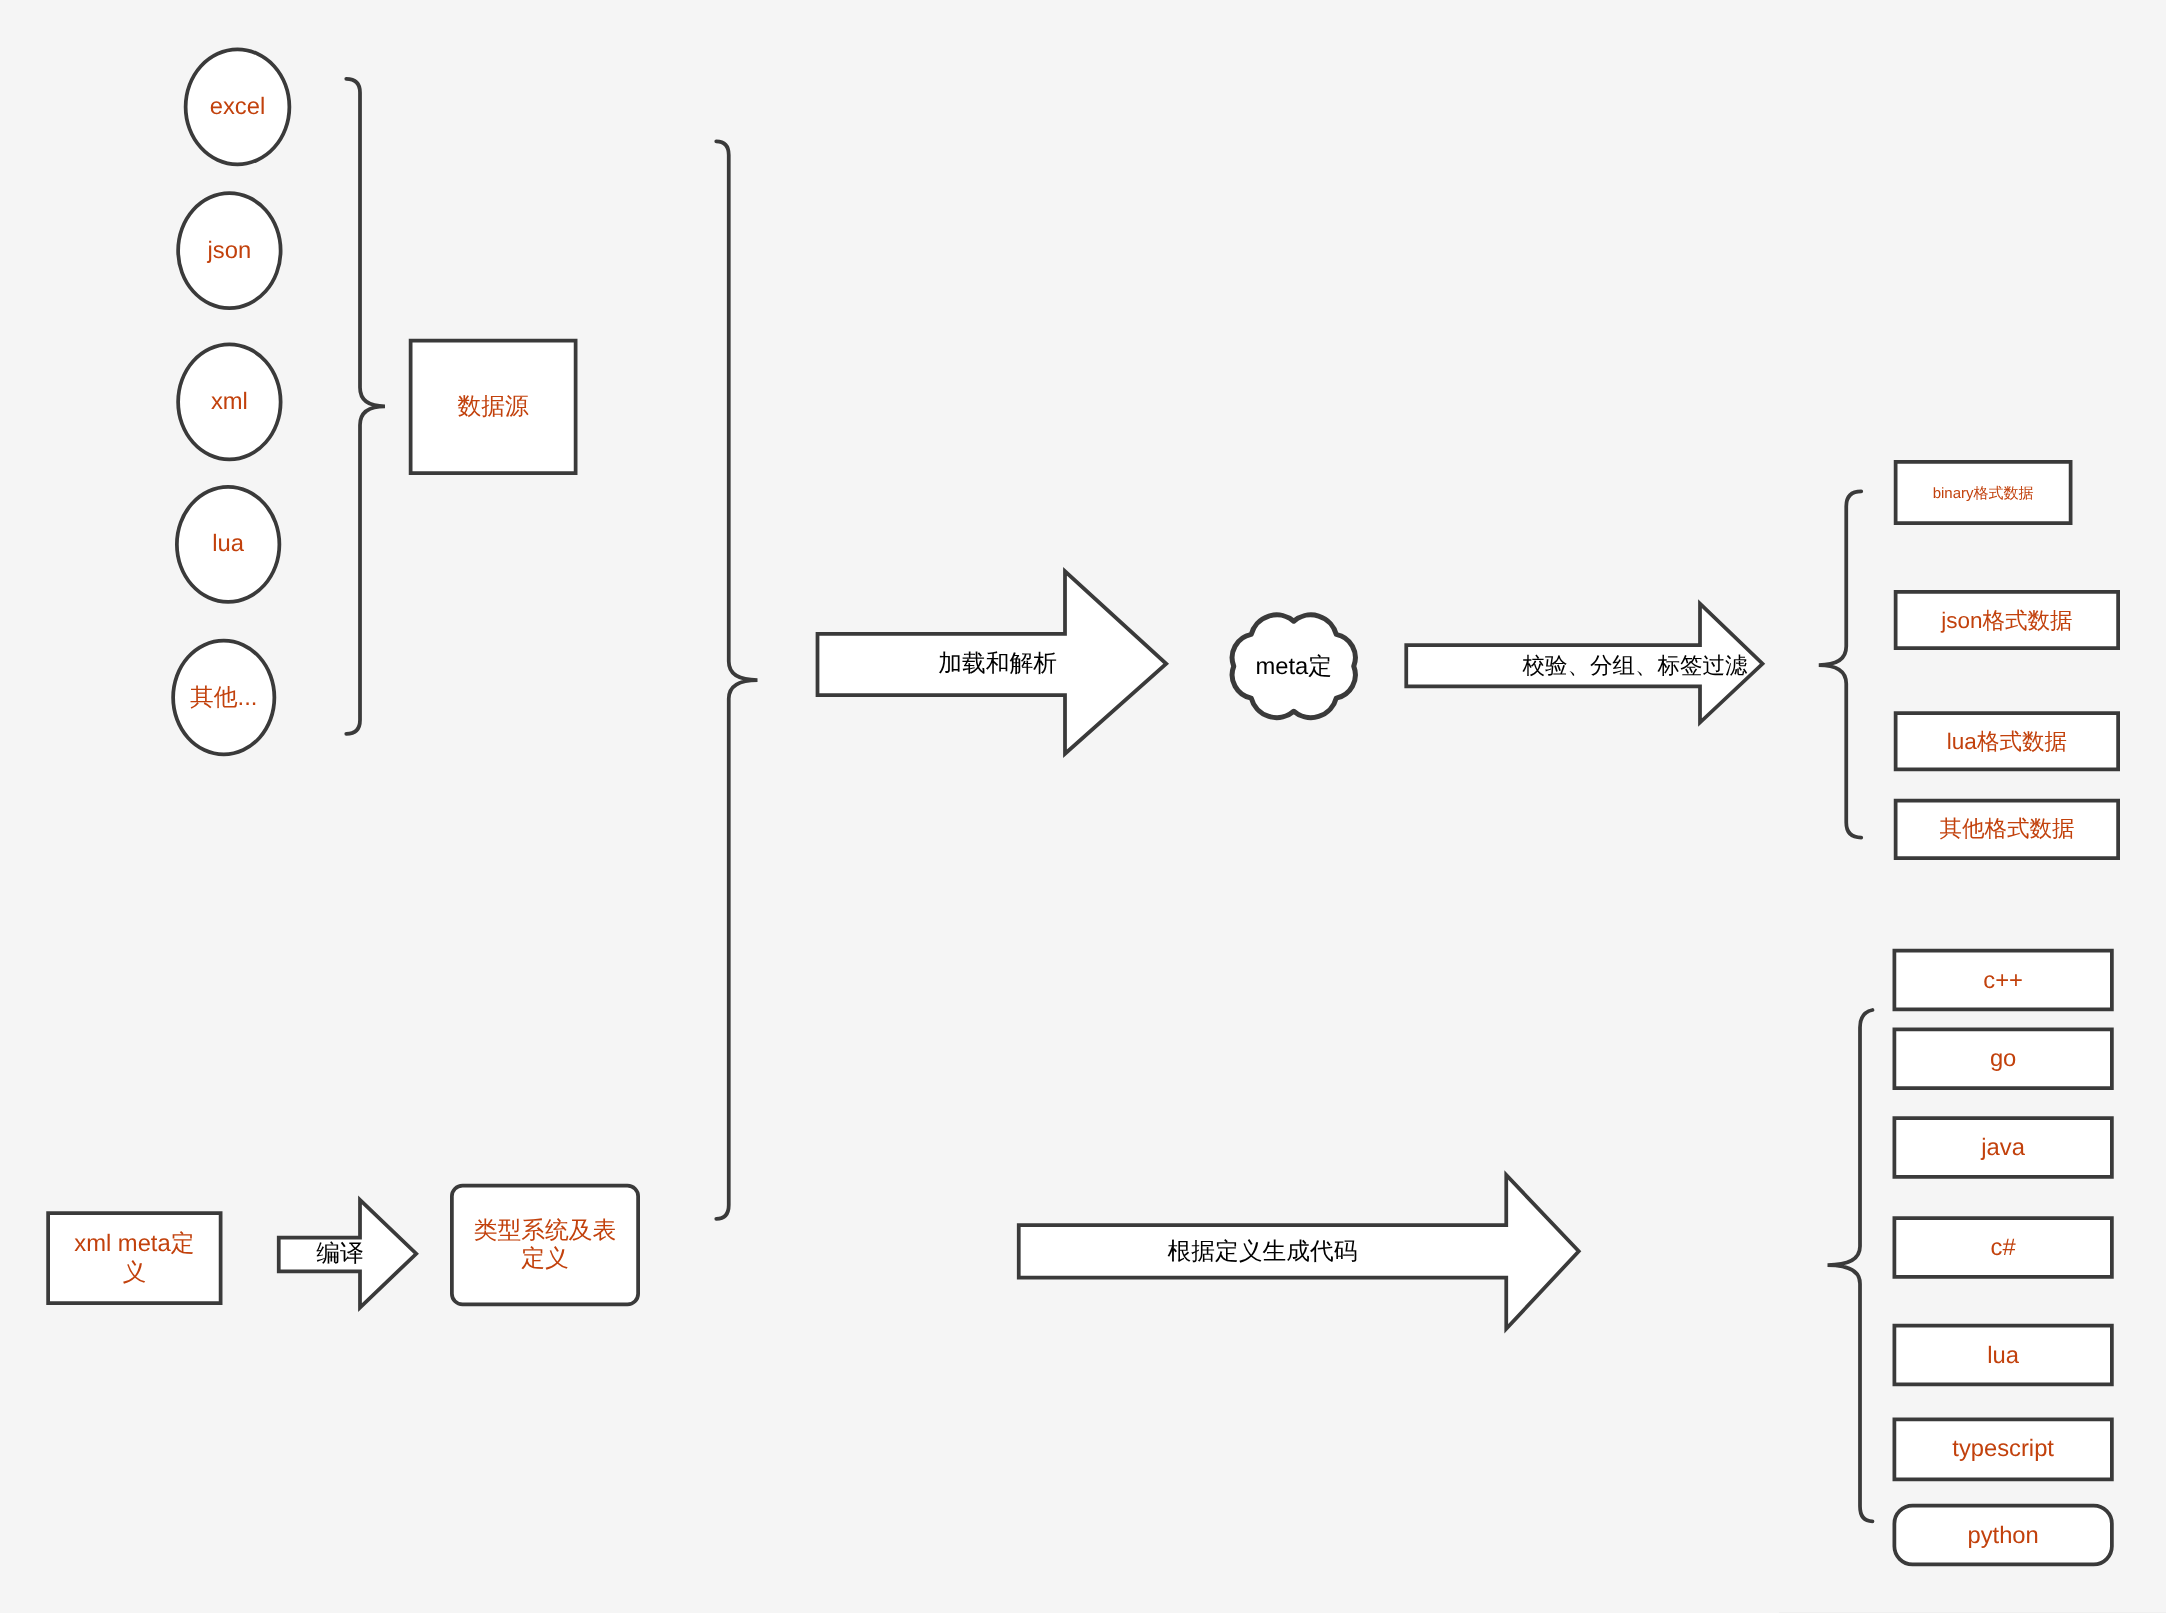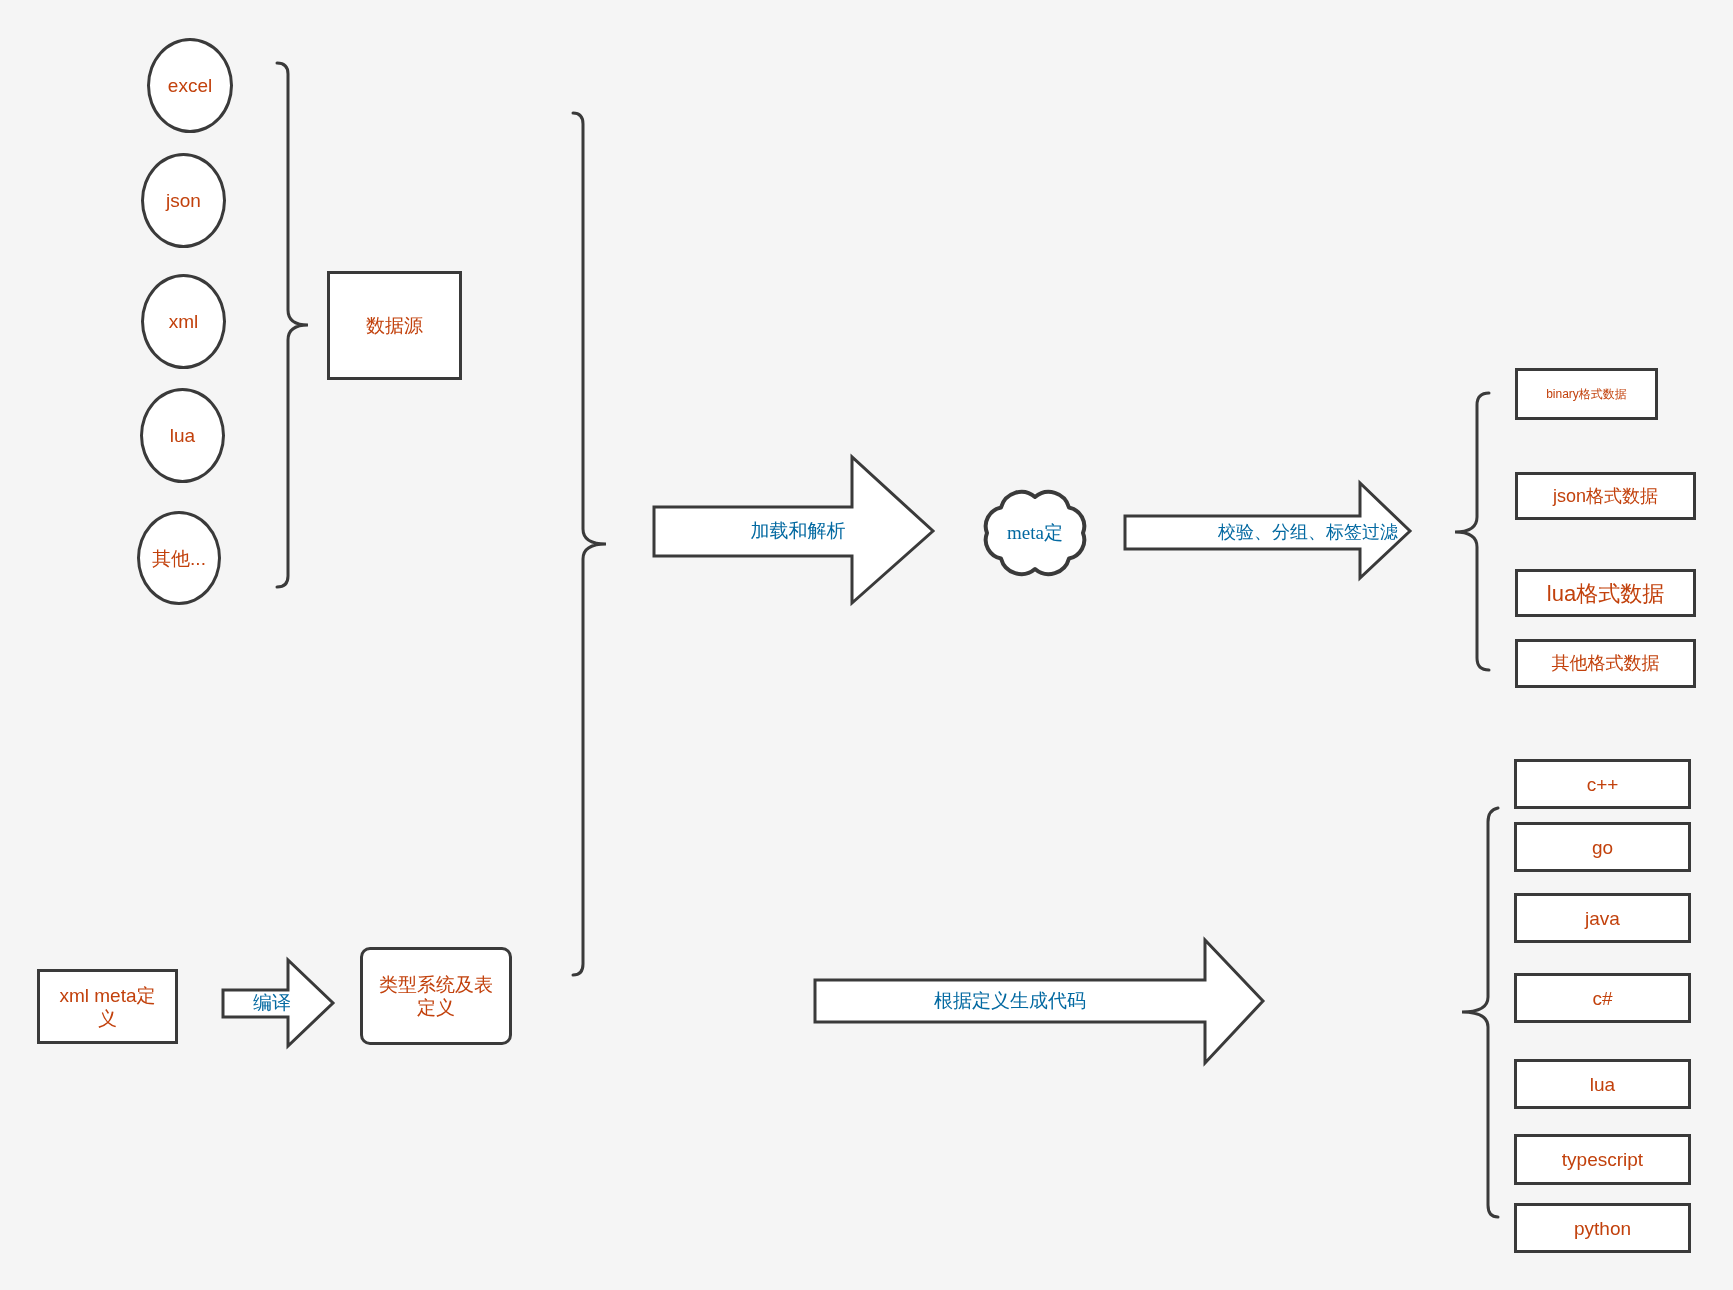--- a/index.html
+++ b/index.html
@@ -31,24 +31,23 @@
     line-height: 23px;
     color: #c2410c;
   }
   .ellipse { border-radius: 50%; }
   .rounded { border-radius: 10px; }
   .prewrap { white-space: pre-line; }
   .label {
     position: absolute;
     transform: translate(-50%, -50%);
     font-size: 19px;
-    color: #0369a1;
+    color: #000000;
     white-space: nowrap;
     text-align: left;
-    font-family: Liberation Serif, serif;
   }
   .label.small { font-size: 18px; }
 </style>
 </head>
 <body>
 
 <div class="canvas">
 
   <svg class="layer" viewBox="0 0 1733 1290" xmlns="http://www.w3.org/2000/svg">
 
@@ -97,21 +96,21 @@
   <div class="label" style="left:272px; top:1003px;">编译</div>
 
   <div class="label" style="left:1035px; top:533px;">meta定</div>
 
   <div class="node" style="left:1515px; top:368px; width:143px; height:52px; font-size:12px;justify-content:center;">
     <span>binary格式数据</span>
   </div>
   <div class="node" style="left:1515px; top:472px; width:181px; height:48px; font-size:18px;">
     <span>json格式数据</span>
   </div>
-  <div class="node" style="left:1515px; top:569px; width:181px; height:48px; font-size:22px;">
+  <div class="node" style="left:1515px; top:569px; width:181px; height:48px; font-size:18px;">
     <span>lua格式数据</span>
   </div>
   <div class="node" style="left:1515px; top:639px; width:181px; height:49px; font-size:18px;">
     <span>其他格式数据</span>
   </div>
 
   <div class="node prewrap" style="left:37px; top:969px; width:141px; height:75px;">
     <span>xml meta定
 义</span>
   </div>
@@ -132,17 +131,17 @@
   </div>
   <div class="node" style="left:1514px; top:973px; width:177px; height:50px;">
     <span>c#</span>
   </div>
   <div class="node" style="left:1514px; top:1059px; width:177px; height:50px;">
     <span>lua</span>
   </div>
   <div class="node" style="left:1514px; top:1134px; width:177px; height:51px;">
     <span>typescript</span>
   </div>
-  <div class="node" style="left:1514px; top:1203px; width:177px; height:50px;">
+  <div class="node" style="left:1514px; top:1203px; width:177px; height:50px;border-radius:16px;">
     <span>python</span>
   </div>
 
 </div>
 
 </body></html>

